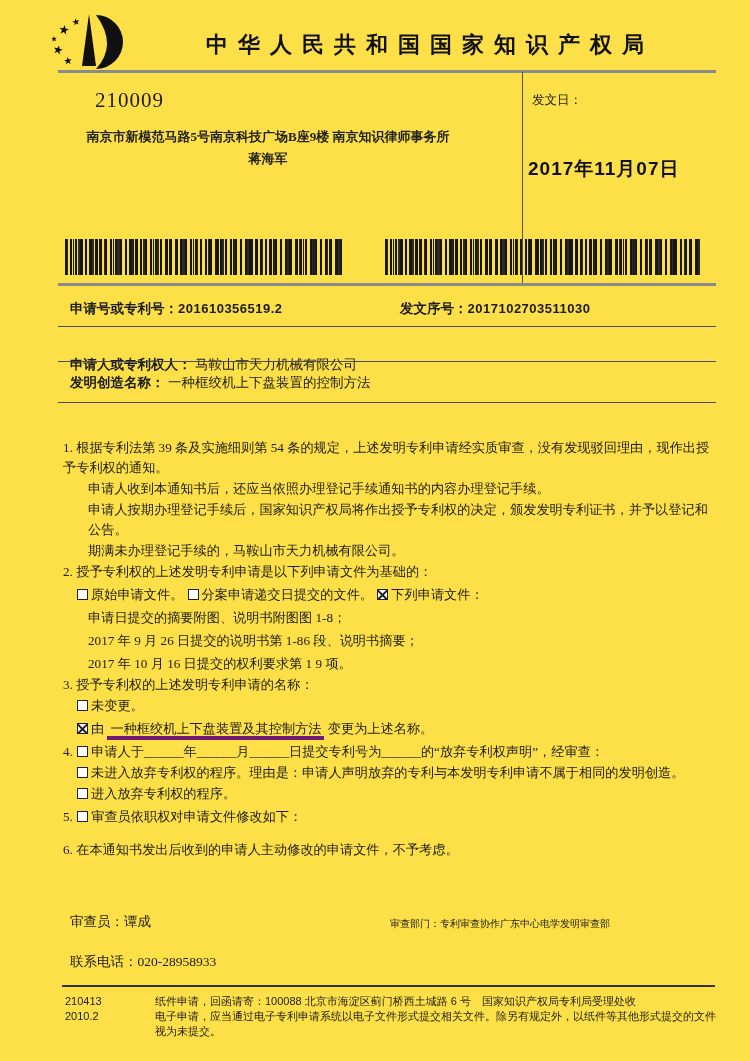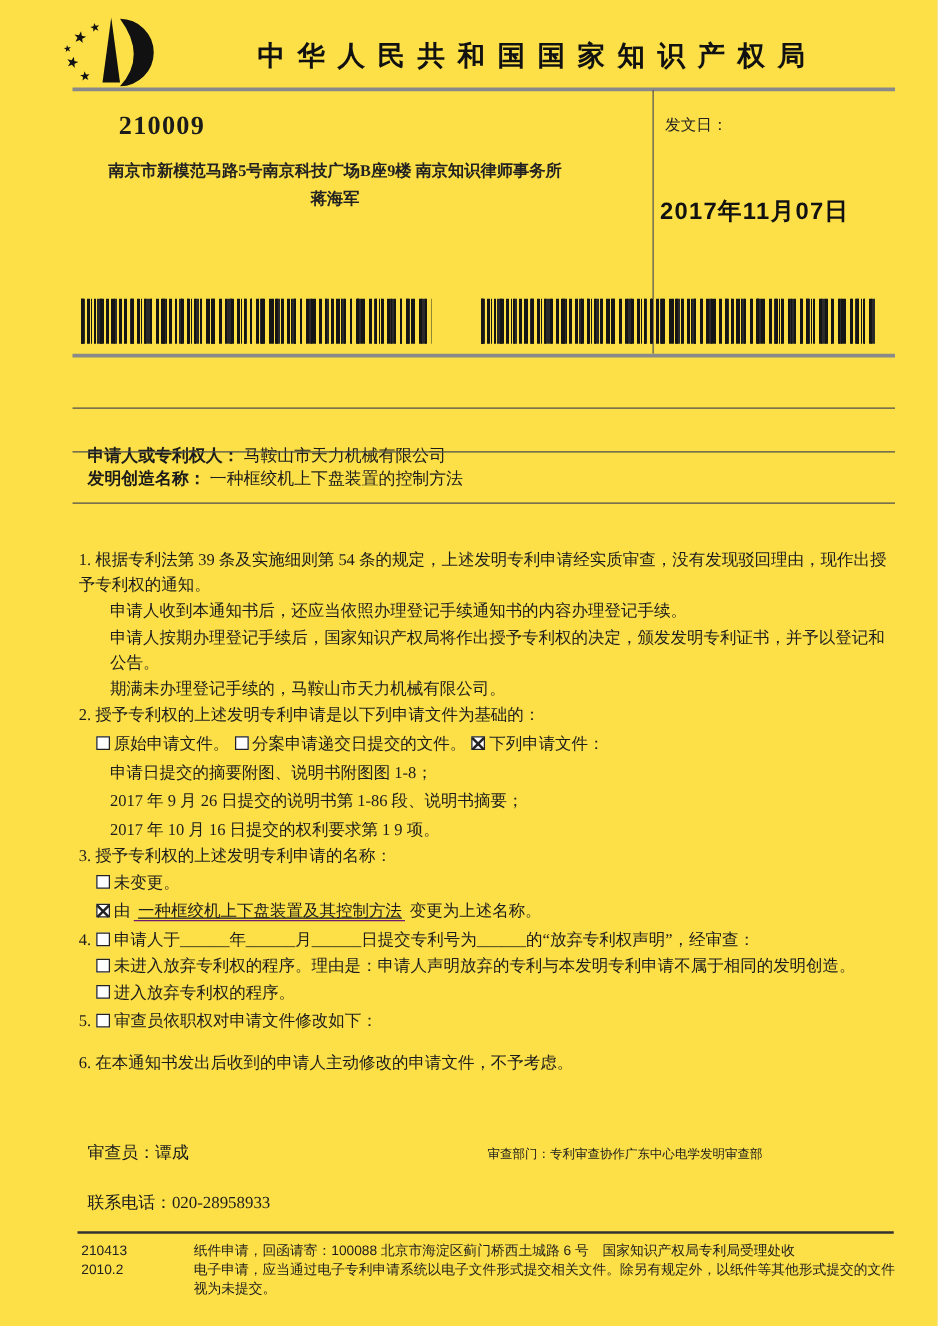--- a/index.html
+++ b/index.html
@@ -16,21 +16,21 @@
     position:absolute; left:150px; top:30px; width:560px;
     font-size:22px; font-weight:bold; letter-spacing:10px; text-align:center;
     font-family:"Liberation Sans","DejaVu Sans",sans-serif; color:#111;
     white-space:nowrap;
   }
   .rule { position:absolute; background:#8a8a8a; }
   .rule-header { left:58px; top:70px; width:658px; height:3px; }
   .rule-mid    { left:58px; top:283px; width:658px; height:3px; }
   .vline { position:absolute; left:522px; top:72px; width:1px; height:211px; background:#555; }
 
-  .postal { position:absolute; left:95px; top:88px; font-size:21px; font-weight:bold; letter-spacing:1px; }
+  .postal { position:absolute; left:95px; top:88px; font-size:21px; font-weight:normal; letter-spacing:1px; }
   .addr   { position:absolute; left:68px; top:126px; width:400px; font-size:13px; line-height:22px; text-align:center; color:#222;font-weight:bold; }
 
   .dispatch-label { position:absolute; left:532px; top:92px; font-size:12.5px; color:#222; }
   .dispatch-date  { position:absolute; left:528px; top:156px; font-size:19px; font-weight:bold;
                     font-family:"Liberation Sans","DejaVu Sans",sans-serif; color:#111; letter-spacing:1px; }
 
   .barcode { position:absolute; top:239px; height:36px;
     background:
       repeating-linear-gradient(90deg,#151515 0 2px,transparent 2px 5px),
       repeating-linear-gradient(90deg,#151515 0 1px,transparent 1px 8px),
@@ -64,21 +64,21 @@
   .ind-a { padding-left:25px; }   
   .ind-b { padding-left:13px; }   
   .gap   { margin-top:3px !important; }
   .s6gap { margin-top:13px !important; }
 
   .cb { display:inline-block; width:11px; height:11px; border:1.4px solid #222;
         vertical-align:-1px; margin:0 3px 0 1px; position:relative; background:#fff; }
   .cb.x::before,.cb.x::after{ content:""; position:absolute; left:-2px; top:4px;
         width:13px; height:1.6px; background:#222; }
   .cb.x::before{ transform:rotate(45deg);} .cb.x::after{ transform:rotate(-45deg);}
-  .uline { border-bottom:1px solid #701a75; padding:0 3px;text-decoration:underline; }
+  .uline { border-bottom:4px solid #701a75; padding:0 3px; }
 
   
   .exam-name  { position:absolute; left:70px;  top:913px; font-size:13.5px; }
   .exam-dept  { position:absolute; left:390px; top:913px; width:262px; font-size:10px; line-height:24px;font-family:Liberation Mono, monospace; }
   .exam-phone { position:absolute; left:70px;  top:953px; font-size:13.5px; }
 
   
   .rule-footer { left:62px; top:985px; width:653px; height:2px; background:#333; }
   .footer-codes { position:absolute; left:65px; top:994px; font-size:11px; line-height:15px;
     font-family:"Liberation Sans","DejaVu Sans",sans-serif; color:#222; }
@@ -113,20 +113,26 @@
   </div>
 
   <div class="vline"></div>
   <div class="dispatch-label">发文日：</div>
   <div class="dispatch-date">2017年11月07日</div>
 
   <div class="barcode barcode-1"></div>
   <div class="barcode barcode-2"></div>
   <div class="rule rule-mid"></div>
 
+  <div class="info-row r1">
+    <span class="info-label">申请号或专利号：</span><span class="info-val-bold">201610356519.2</span>
+    <span class="pair-right">
+      <span class="info-label">发文序号：</span><span class="info-val-bold">2017102703511030</span>
+    </span>
+  </div>
   <div class="thin-rule tr1"></div>
 
   <div class="info-row r2">
     <span class="info-label">申请人或专利权人：</span>
     <span>马鞍山市天力机械有限公司</span>
   </div>
   <div class="thin-rule tr2"></div>
 
   <div class="info-row r3">
     <span class="info-label">发明创造名称：</span>

